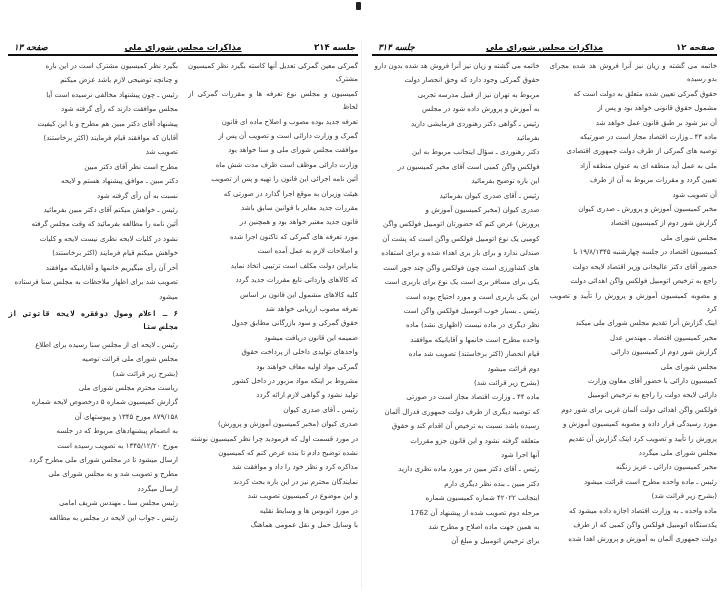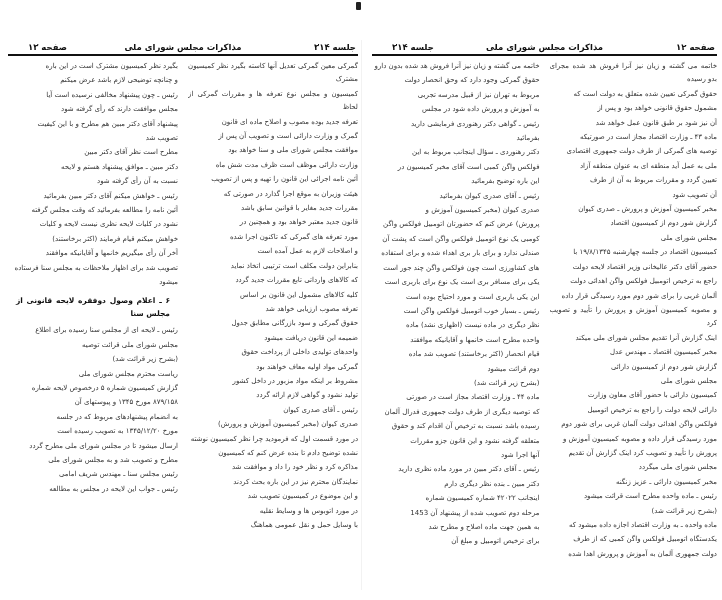--- a/index.html
+++ b/index.html
@@ -6,27 +6,27 @@
   body { width:722px; height:600px; position:relative; overflow:hidden;
          font-family:"DejaVu Sans", sans-serif; color:#222; }
   .spread { position:absolute; left:0; top:0; width:722px; height:600px; }
   .page { position:absolute; top:42px; height:550px; }
   .page.left { left:8px; width:350px; }
   .page.right { left:372px; width:345px; }
   .hdr { position:relative; height:12px; border-bottom:2px solid #111; direction:rtl;
          font-size:8.5px; font-weight:bold; color:#111; }
   .hdr span { position:absolute; top:0; white-space:nowrap; }
   .hdr .h-r { right:2px; }
-  .hdr .h-c { left:50%; transform:translateX(-50%); }
-  .hdr .h-l { left:20px; }
+  .hdr .h-c { left:50%; transform:translateX(-50%);text-decoration:underline; }
+  .hdr .h-l { left:6px;font-style:italic; }
   .cols { position:absolute; top:18px; left:0; right:0; bottom:0; display:flex; flex-direction:row-reverse; gap:10px; }
   .col { flex:1; direction:rtl; text-align:justify; font-size:7px; line-height:13.4px; color:#333; overflow:hidden; }
   .col p { margin:0 0 1px 0; }
   .col .c { text-align:right; }
-  .col .sec { font-weight:bold; color:#111; font-size:7.5px; margin:4px 8px; }
+  .col .sec { font-weight:bold; color:#111; font-size:7.5px; margin:4px 0;font-family:Liberation Mono, monospace; }
   .topmark { position:absolute; left:356px; top:2px; width:5px; height:8px; background:#222; border-radius:1px; }
   .gutter { position:absolute; left:361px; top:40px; width:1px; height:550px; background:#f2f2f2; }
 </style>
 </head>
 <body>
 
 <div class="spread">
   <div class="topmark"></div>
   <div class="gutter"></div>
 
@@ -69,20 +69,21 @@
           <p>و این موضوع در کمیسیون تصویب شد</p>
           <p>در مورد اتوبوس ها و وسایط نقلیه</p>
           <p>با وسایل حمل و نقل عمومی هماهنگ</p>
         </div>
       <div class="col">
           <p>بگیرد نظر کمیسیون مشترک است در این باره</p>
           <p>و چنانچه توضیحی لازم باشد عرض میکنم</p>
           <p class="b-lead">رئیس ـ چون پیشنهاد مخالفی نرسیده است آیا</p>
           <p>مجلس موافقت دارند که رأی گرفته شود</p>
           <p>پیشنهاد آقای دکتر مبین هم مطرح و با این کیفیت</p>
+          <p>آقایان که موافقند قیام فرمایند (اکثر برخاستند)</p>
           <p>تصویب شد</p>
           <p>مطرح است نظر آقای دکتر مبین</p>
           <p class="b-lead">دکتر مبین ـ موافق پیشنهاد هستم و لایحه</p>
           <p>نسبت به آن رأی گرفته شود</p>
           <p class="b-lead">رئیس ـ خواهش میکنم آقای دکتر مبین بفرمائید</p>
           <p>آئین نامه را مطالعه بفرمائید که وقت مجلس گرفته</p>
           <p>نشود در کلیات لایحه نظری نیست لایحه و کلیات</p>
           <p>خواهش میکنم قیام فرمایند (اکثر برخاستند)</p>
           <p>آخر آن رأی میگیریم خانمها و آقایانیکه موافقند</p>
           <p>تصویب شد برای اظهار ملاحظات به مجلس سنا فرستاده</p>
@@ -91,20 +92,21 @@
           <p class="b-lead">رئیس ـ لایحه ای از مجلس سنا رسیده برای اطلاع</p>
           <p>مجلس شورای ملی قرائت توصیه</p>
           <p class="c">(بشرح زیر قرائت شد)</p>
           <p class="c">ریاست محترم مجلس شورای ملی</p>
           <p>گزارش کمیسیون شماره ۵ درخصوص لایحه شماره</p>
           <p>۸۷۹/۱۵۸ مورخ ۱۳۴۵ و پیوستهای آن</p>
           <p>به انضمام پیشنهادهای مربوط که در جلسه</p>
           <p>مورخ ۱۳۴۵/۱۲/۲۰ به تصویب رسیده است</p>
           <p>ارسال میشود تا در مجلس شورای ملی مطرح گردد</p>
           <p>مطرح و تصویب شد و به مجلس شورای ملی</p>
+          <p>ارسال میگردد</p>
           <p class="c b-lead">رئیس مجلس سنا ـ مهندس شریف امامی</p>
           <p class="b-lead">رئیس ـ جواب این لایحه در مجلس به مطالعه</p>
         </div>
     </div>
   </div>
 
   <div class="page right">
     <div class="hdr">
       <span class="h-r">صفحه ۱۲</span>
       <span class="h-c">مذاکرات مجلس شورای ملی</span>
@@ -120,21 +122,20 @@
           <p>توصیه های گمرکی از طرف دولت جمهوری اقتصادی</p>
           <p>ملی به عمل آید منطقه ای به عنوان منطقه آزاد</p>
           <p>تعیین گردد و مقررات مربوط به آن از طرف</p>
           <p>آن تصویب شود</p>
           <p class="c">مخبر کمیسیون آموزش و پرورش ـ صدری کیوان</p>
           <p class="c">گزارش شور دوم از کمیسیون اقتصاد</p>
           <p class="c">مجلس شورای ملی</p>
           <p>کمیسیون اقتصاد در جلسه چهارشنبه ۱۹/۸/۱۳۴۵ با</p>
           <p>حضور آقای دکتر عالیخانی وزیر اقتصاد لایحه دولت</p>
           <p>راجع به ترخیص اتومبیل فولکس واگن اهدائی دولت</p>
-          <p>آلمان غربی را برای شور دوم مورد رسیدگی قرار داده</p>
           <p>و مصوبه کمیسیون آموزش و پرورش را تأیید و تصویب کرد</p>
           <p>اینک گزارش آنرا تقدیم مجلس شورای ملی میکند</p>
           <p class="c">مخبر کمیسیون اقتصاد ـ مهندس عدل</p>
           <p class="c">گزارش شور دوم از کمیسیون دارائی</p>
           <p class="c">مجلس شورای ملی</p>
           <p>کمیسیون دارائی با حضور آقای معاون وزارت</p>
           <p>دارائی لایحه دولت را راجع به ترخیص اتومبیل</p>
           <p>فولکس واگن اهدائی دولت آلمان غربی برای شور دوم</p>
           <p>مورد رسیدگی قرار داده و مصوبه کمیسیون آموزش و</p>
           <p>پرورش را تأیید و تصویب کرد اینک گزارش آن تقدیم</p>
@@ -171,19 +172,19 @@
           <p>دوم قرائت میشود</p>
           <p class="c">(بشرح زیر قرائت شد)</p>
           <p class="b-lead">ماده ۴۴ ـ وزارت اقتصاد مجاز است در صورتی</p>
           <p>که توصیه دیگری از طرف دولت جمهوری فدرال آلمان</p>
           <p>رسیده باشد نسبت به ترخیص آن اقدام کند و حقوق</p>
           <p>متعلقه گرفته نشود و این قانون جزو مقررات</p>
           <p>آنها اجرا شود</p>
           <p class="b-lead">رئیس ـ آقای دکتر مبین در مورد ماده نظری دارید</p>
           <p class="b-lead">دکتر مبین ـ بنده نظر دیگری دارم</p>
           <p>اینجانب ۴۲۰۲۲ شماره کمیسیون شماره</p>
-          <p>مرحله دوم تصویب شده از پیشنهاد آن 1453</p>
+          <p>مرحله دوم تصویب شده از پیشنهاد آن 1762</p>
           <p>به همین جهت ماده اصلاح و مطرح شد</p>
           <p>برای ترخیص اتومبیل و مبلغ آن</p>
         </div>
     </div>
   </div>
 </div>
 
 </body></html>

